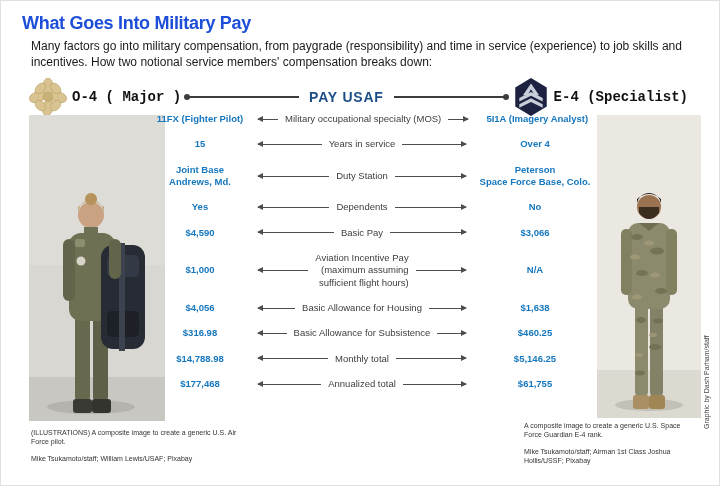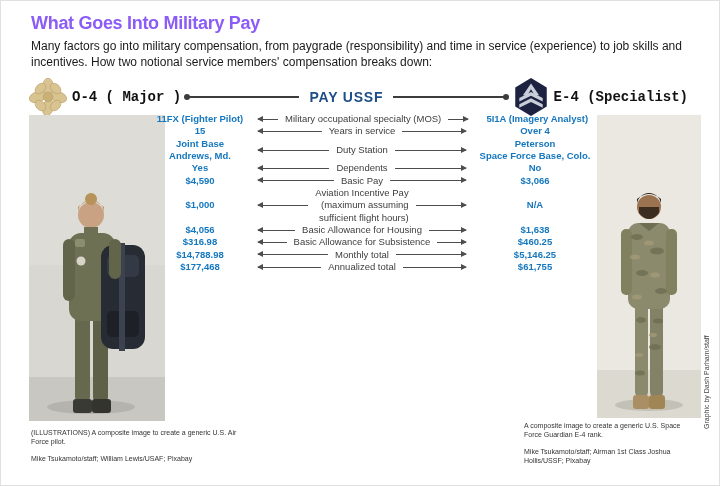--- a/index.html
+++ b/index.html
@@ -2,22 +2,22 @@
 <html><head>
 <meta charset="utf-8">
 <style>
   html,body{margin:0;padding:0;background:#f2f2f2;}
   .page{
     position:relative;width:720px;height:486px;background:#ffffff;
     font-family:"Liberation Sans",sans-serif;overflow:hidden;
     border:1px solid #e0e0e0;box-sizing:border-box;margin:0 auto;
   }
   .title{
-    position:absolute;left:30px;top:12px;font-size:18px;font-weight:bold;
-    color:#8b5cf6;letter-spacing:-0.3px;
+    position:absolute;left:21px;top:12px;font-size:18px;font-weight:bold;
+    color:#1d4ed8;letter-spacing:-0.3px;
   }
   .subtitle{
     position:absolute;left:30px;top:38px;width:652px;font-size:12px;
     line-height:1.3;color:#1a1a1a;
   }
   
   .band{
     position:absolute;left:28px;top:76px;width:664px;height:40px;
     display:flex;align-items:center;
   }
@@ -31,21 +31,21 @@
   .band-line.dot-right::after{
     content:'';position:absolute;top:-2px;width:6px;height:6px;border-radius:50%;
     background:#3c3c3c;
   }
   .band-line.dot-left::before{left:-2px;}
   .band-line.dot-right::after{right:-2px;}
   .insignia{flex:0 0 auto;display:block;}
   
   .rows{
     position:absolute;left:148px;top:112px;width:448px;
-    display:flex;flex-direction:column;
+    display:flex;flex-direction:column;gap:13px;
   }
   .row{display:flex;align-items:center;}
   .val{font-size:9.5px;font-weight:bold;color:#1577be;white-space:pre-line;line-height:1.3;}
   .val-left{flex:0 0 102px;text-align:center;}
   .val-right{flex:0 0 124px;text-align:center;}
   .row-label{
     flex:0 0 auto;max-width:178px;font-size:9.5px;color:#3d3d3d;text-align:right;
     white-space:pre-line;line-height:1.3;
   }
   .arrow{flex:1;min-width:20px;height:1px;background:#4d4d4d;margin:0 7px;position:relative;}
@@ -90,21 +90,21 @@
         <ellipse cx="31" cy="20" rx="9" ry="5.5" transform="rotate(18 31 20)"></ellipse>
         <ellipse cx="12" cy="11" rx="6.5" ry="4.5" transform="rotate(-45 12 11)"></ellipse>
         <ellipse cx="28" cy="11" rx="6.5" ry="4.5" transform="rotate(45 28 11)"></ellipse>
         <ellipse cx="12" cy="29" rx="6.5" ry="4.5" transform="rotate(45 12 29)"></ellipse>
         <ellipse cx="28" cy="29" rx="6.5" ry="4.5" transform="rotate(-45 28 29)"></ellipse>
         <circle cx="20" cy="20" r="5" fill="#c9b077"></circle>
       </g>
     </svg>
     <span class="rank">O-4 ( Major )</span>
     <div class="band-line dot-left"></div>
-    <span class="band-label">PAY USSF</span>
+    <span class="band-label">PAY USAF</span>
     <div class="band-line dot-right"></div>
     <svg class="insignia" width="36" height="40" viewBox="0 0 40 44" style="margin-left:6px;">
       <polygon points="20,1 37.5,11.5 37.5,32.5 20,43 2.5,32.5 2.5,11.5" fill="#1c2240"></polygon>
       <path d="M20 7 L29 20 L24 20 L20 13.5 L16 20 L11 20 Z" fill="#c9ced8"></path>
       <path d="M7 23 L20 16.5 L33 23 L33 27 L20 20.5 L7 27 Z" fill="#c9ced8"></path>
       <path d="M7 30 L20 23.5 L33 30 L33 34 L20 27.5 L7 34 Z" fill="#c9ced8"></path>
     </svg>
     <span class="rank">E-4 (Specialist)</span>
   </div>
 

